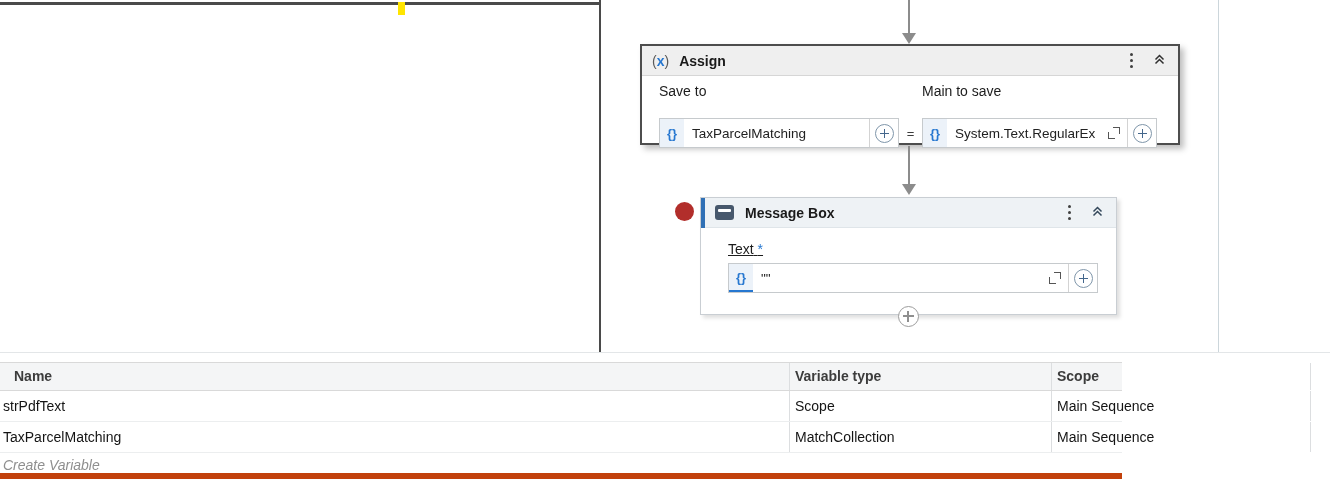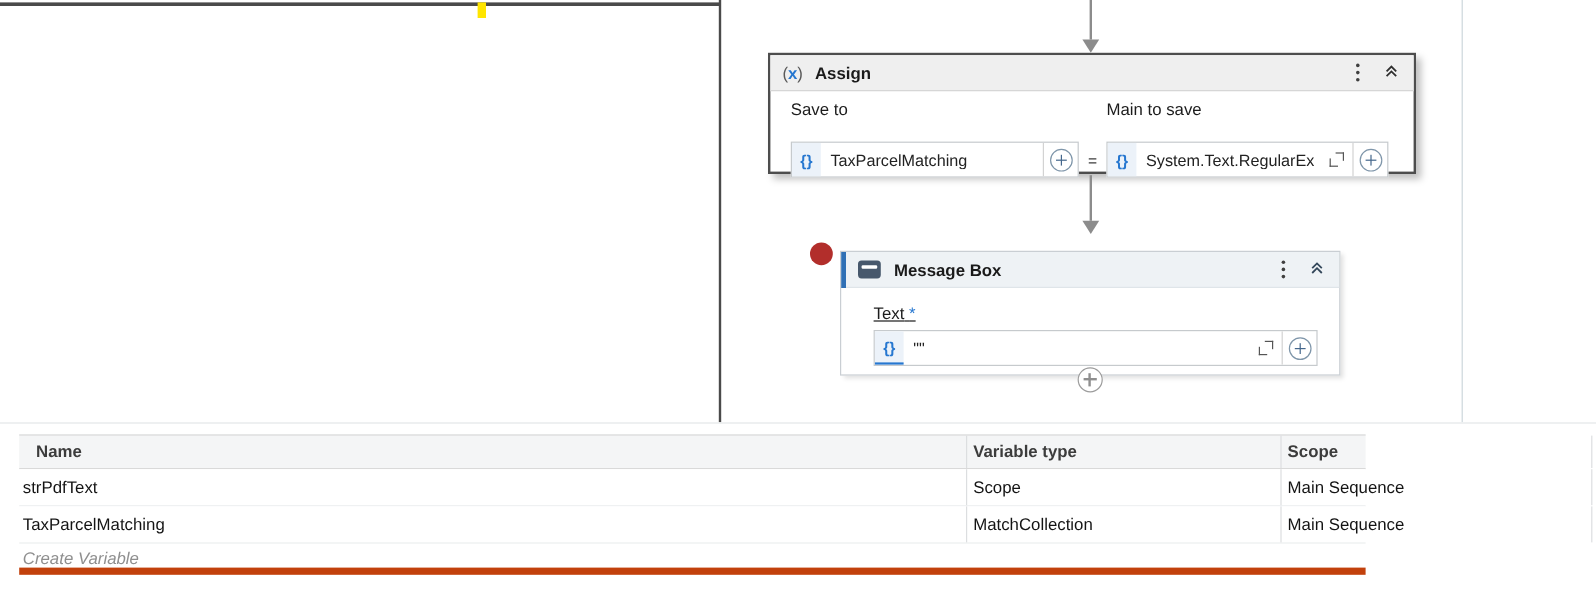--- a/index.html
+++ b/index.html
@@ -58,22 +58,22 @@
   .expand .c-bl { position:absolute; bottom:0; left:0; width:7px; height:7px;
                   border-bottom:1.5px solid #555; border-left:1.5px solid #555; }
   .expr-sep { width:1px; height:100%; background:#d3d3d3; flex:none; }
   .plus-btn { width:28px; height:100%; display:flex; align-items:center; justify-content:center;
               background:none; border:none; cursor:pointer; flex:none; }
   .plus-circle { position:relative; width:19px; height:19px; border:1px solid #7f96aa; border-radius:50%; }
   .plus-circle::before { content:""; position:absolute; left:4px; right:4px; top:8px; height:1.5px; background:#44678c; }
   .plus-circle::after  { content:""; position:absolute; top:4px; bottom:4px; left:8px; width:1.5px; background:#44678c; }
 
   
-  .msgbox { position:absolute; left:700px; top:197px; width:417px; height:104px;
-            background:#fff; border:1px solid #c9ced3; box-shadow:3px 3px 4px rgba(0,0,0,.13);margin-top:12px; }
+  .msgbox { position:absolute; left:700px; top:197px; width:417px; height:118px;
+            background:#fff; border:1px solid #c9ced3; box-shadow:3px 3px 4px rgba(0,0,0,.13); }
   .msg-header { position:relative; height:30px; background:#eef2f5; border-bottom:1px solid #dfe5e9;
                 display:flex; align-items:center; padding:0 10px 0 14px; }
   .blue-bar { position:absolute; left:0; top:0; width:4px; height:30px; background:#3070b5; }
   .mb-icon { position:relative; width:19px; height:15px; background:#47586c; border-radius:3px;
              margin-right:11px; flex:none; }
   .mb-icon i { position:absolute; left:3px; right:3px; top:4px; height:2.5px; background:#fff; border-radius:1px; }
   .breakpoint { position:absolute; left:675px; top:202px; width:19px; height:19px;
                 border-radius:50%; background:#b22e2b; cursor:pointer; }
   .msg-body { padding:13px 20px 0 27px; }
   .msg-label { font-size:14px; color:#1c1c1c; margin-bottom:6px;text-decoration:underline; }
@@ -81,21 +81,21 @@
   .msg-expr { width:370px; }
 
   .add-activity { position:absolute; left:898px; top:306px; width:21px; height:21px;
                   border:1.5px solid #9c9c9c; border-radius:50%; background:#fff; cursor:pointer; }
   .add-activity::before { content:""; position:absolute; left:4px; right:4px; top:8.2px; height:1.5px; background:#8f8f8f; }
   .add-activity::after  { content:""; position:absolute; top:4px; bottom:4px; left:8.2px; width:1.5px; background:#8f8f8f; }
 
   
   .vars-panel { position:absolute; left:0; top:352px; width:1330px; height:145px;
                 background:#fff; border-top:1px solid #e3e6e8; }
-  .vtable { position:absolute; left:16px; top:9px; width:1122px; }
+  .vtable { position:absolute; left:0; top:9px; width:1122px; }
   .vrow { display:grid; grid-template-columns:790px 262px 259px 1fr; }
   .vhead { background:#f4f5f6; border-top:1px solid #d9d9d9; border-bottom:1px solid #d9d9d9; height:29px; }
   .vhead .vcell { font-weight:bold; color:#3c3c3c; font-size:14px; line-height:27px; }
   .vcell { border-right:1px solid #dcdee0; padding-left:5px; overflow:hidden; white-space:nowrap; }
   .vcell:last-child { border-right:none; }
   .vhead .vcell:first-child { padding-left:14px; }
   .vdata { height:31px; border-bottom:1px solid #eceeef; background:#fff; }
   .vdata .vcell { font-size:14px; color:#141414; line-height:30px; cursor:text; }
   .vdata .vcell:first-child { padding-left:3px; }
   .default-box { margin:3px 2px 3px 3px; height:24px; border:1px solid #c6c6c6; background:#fff;

